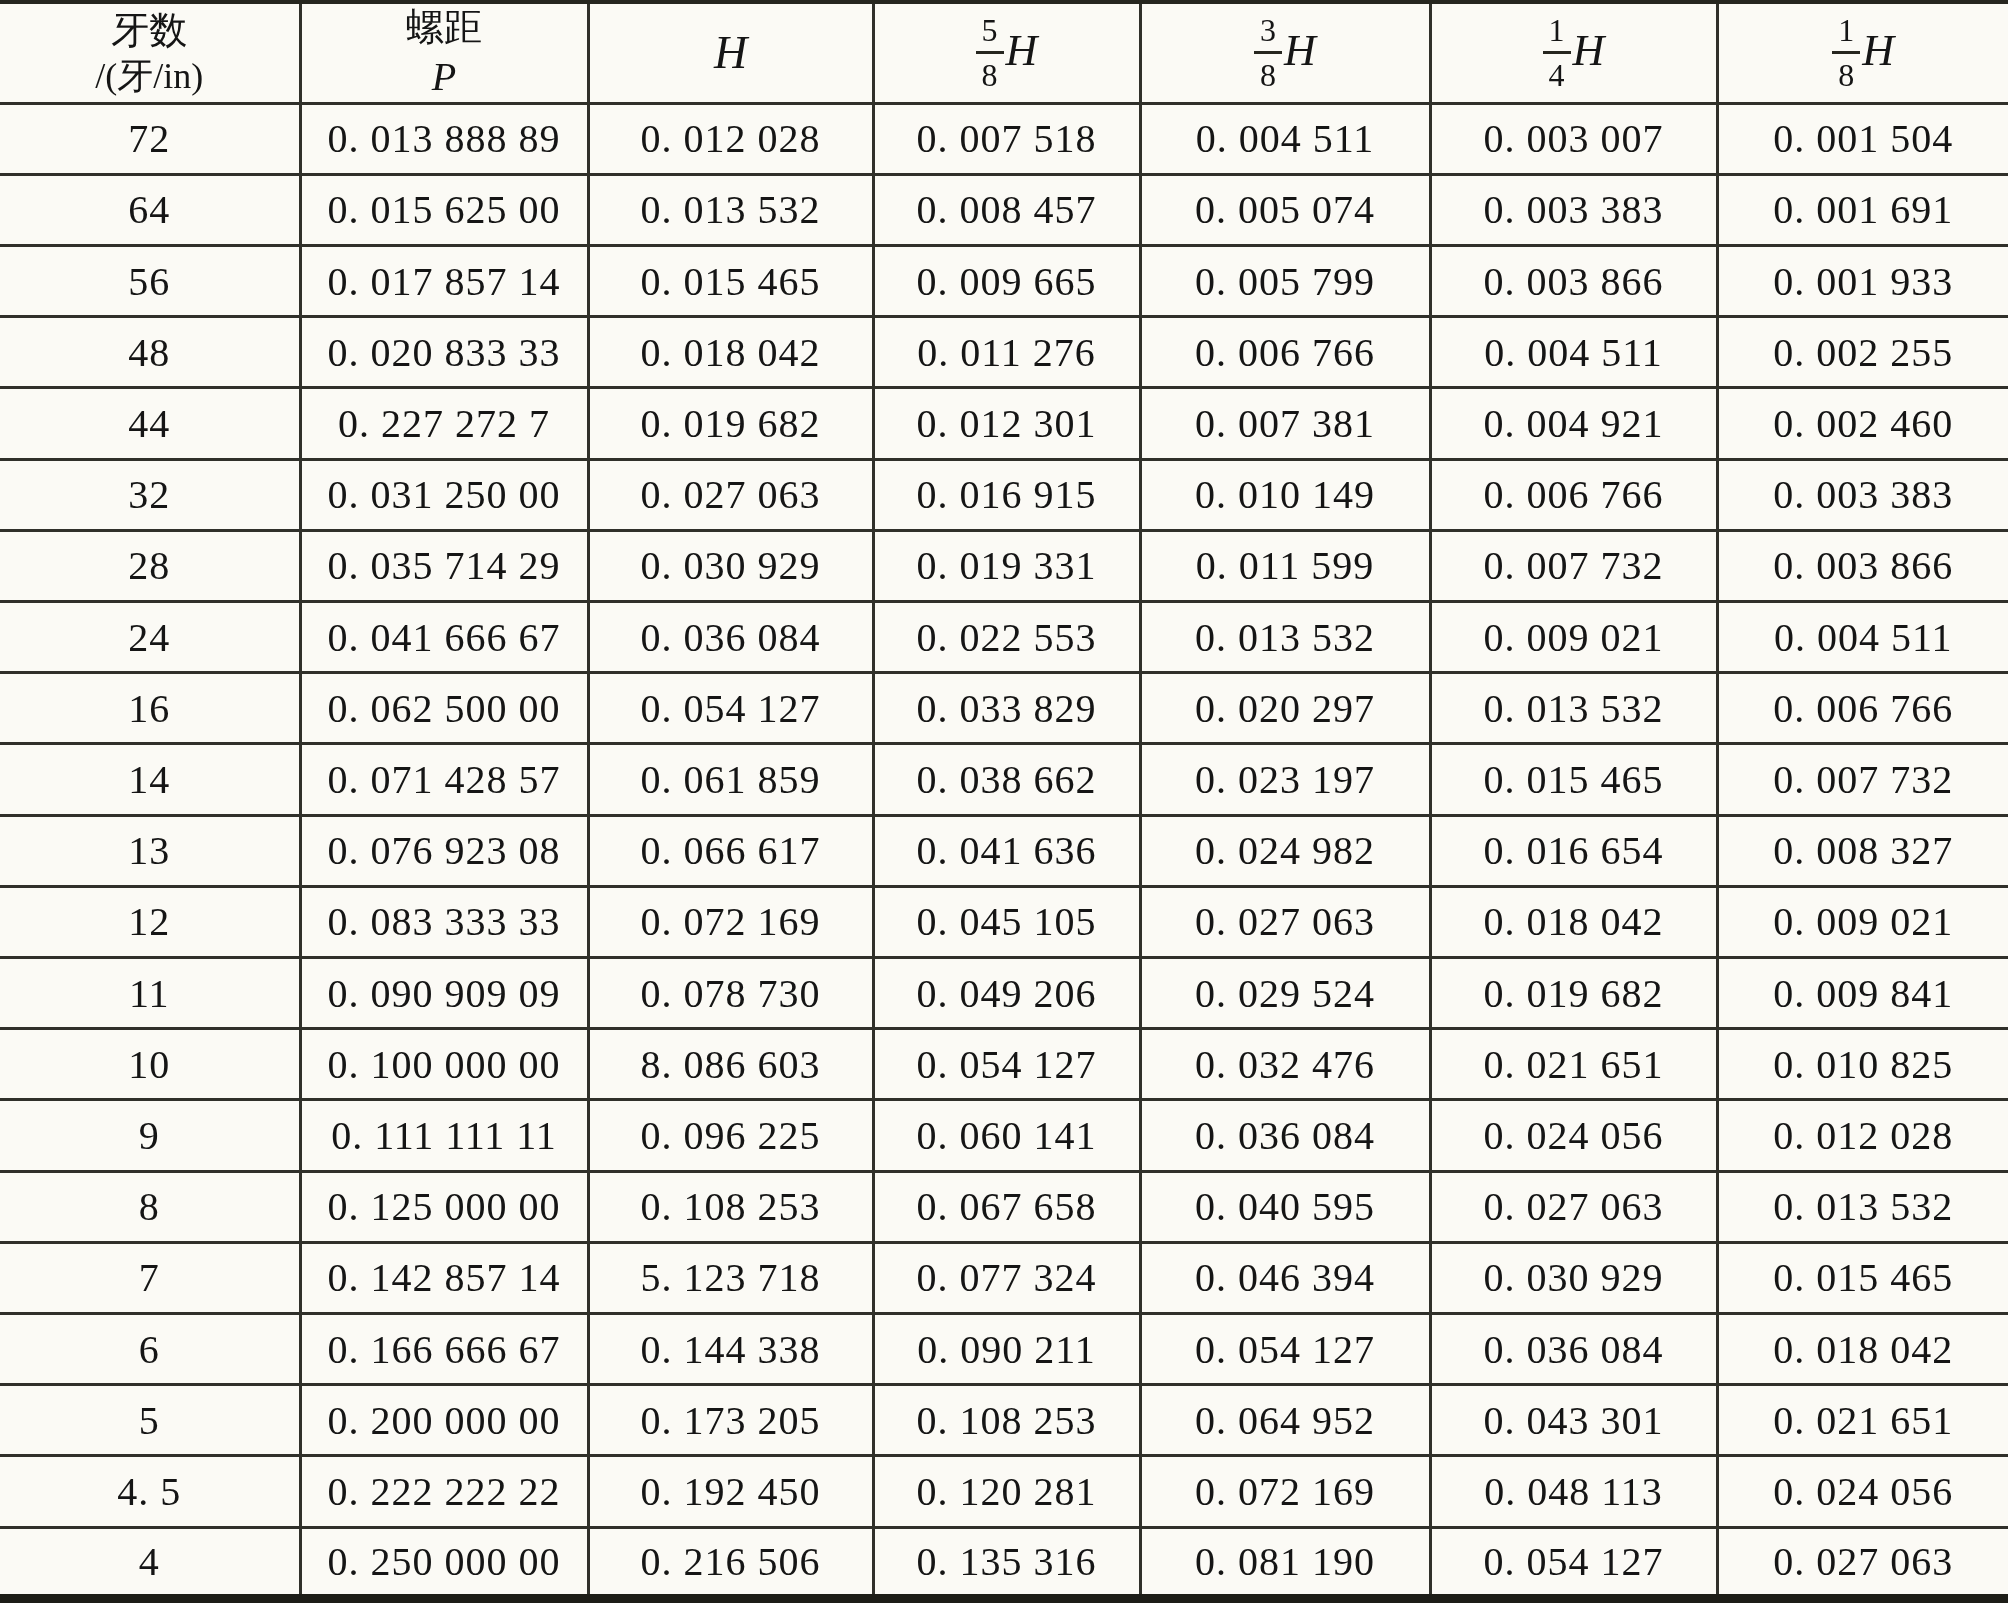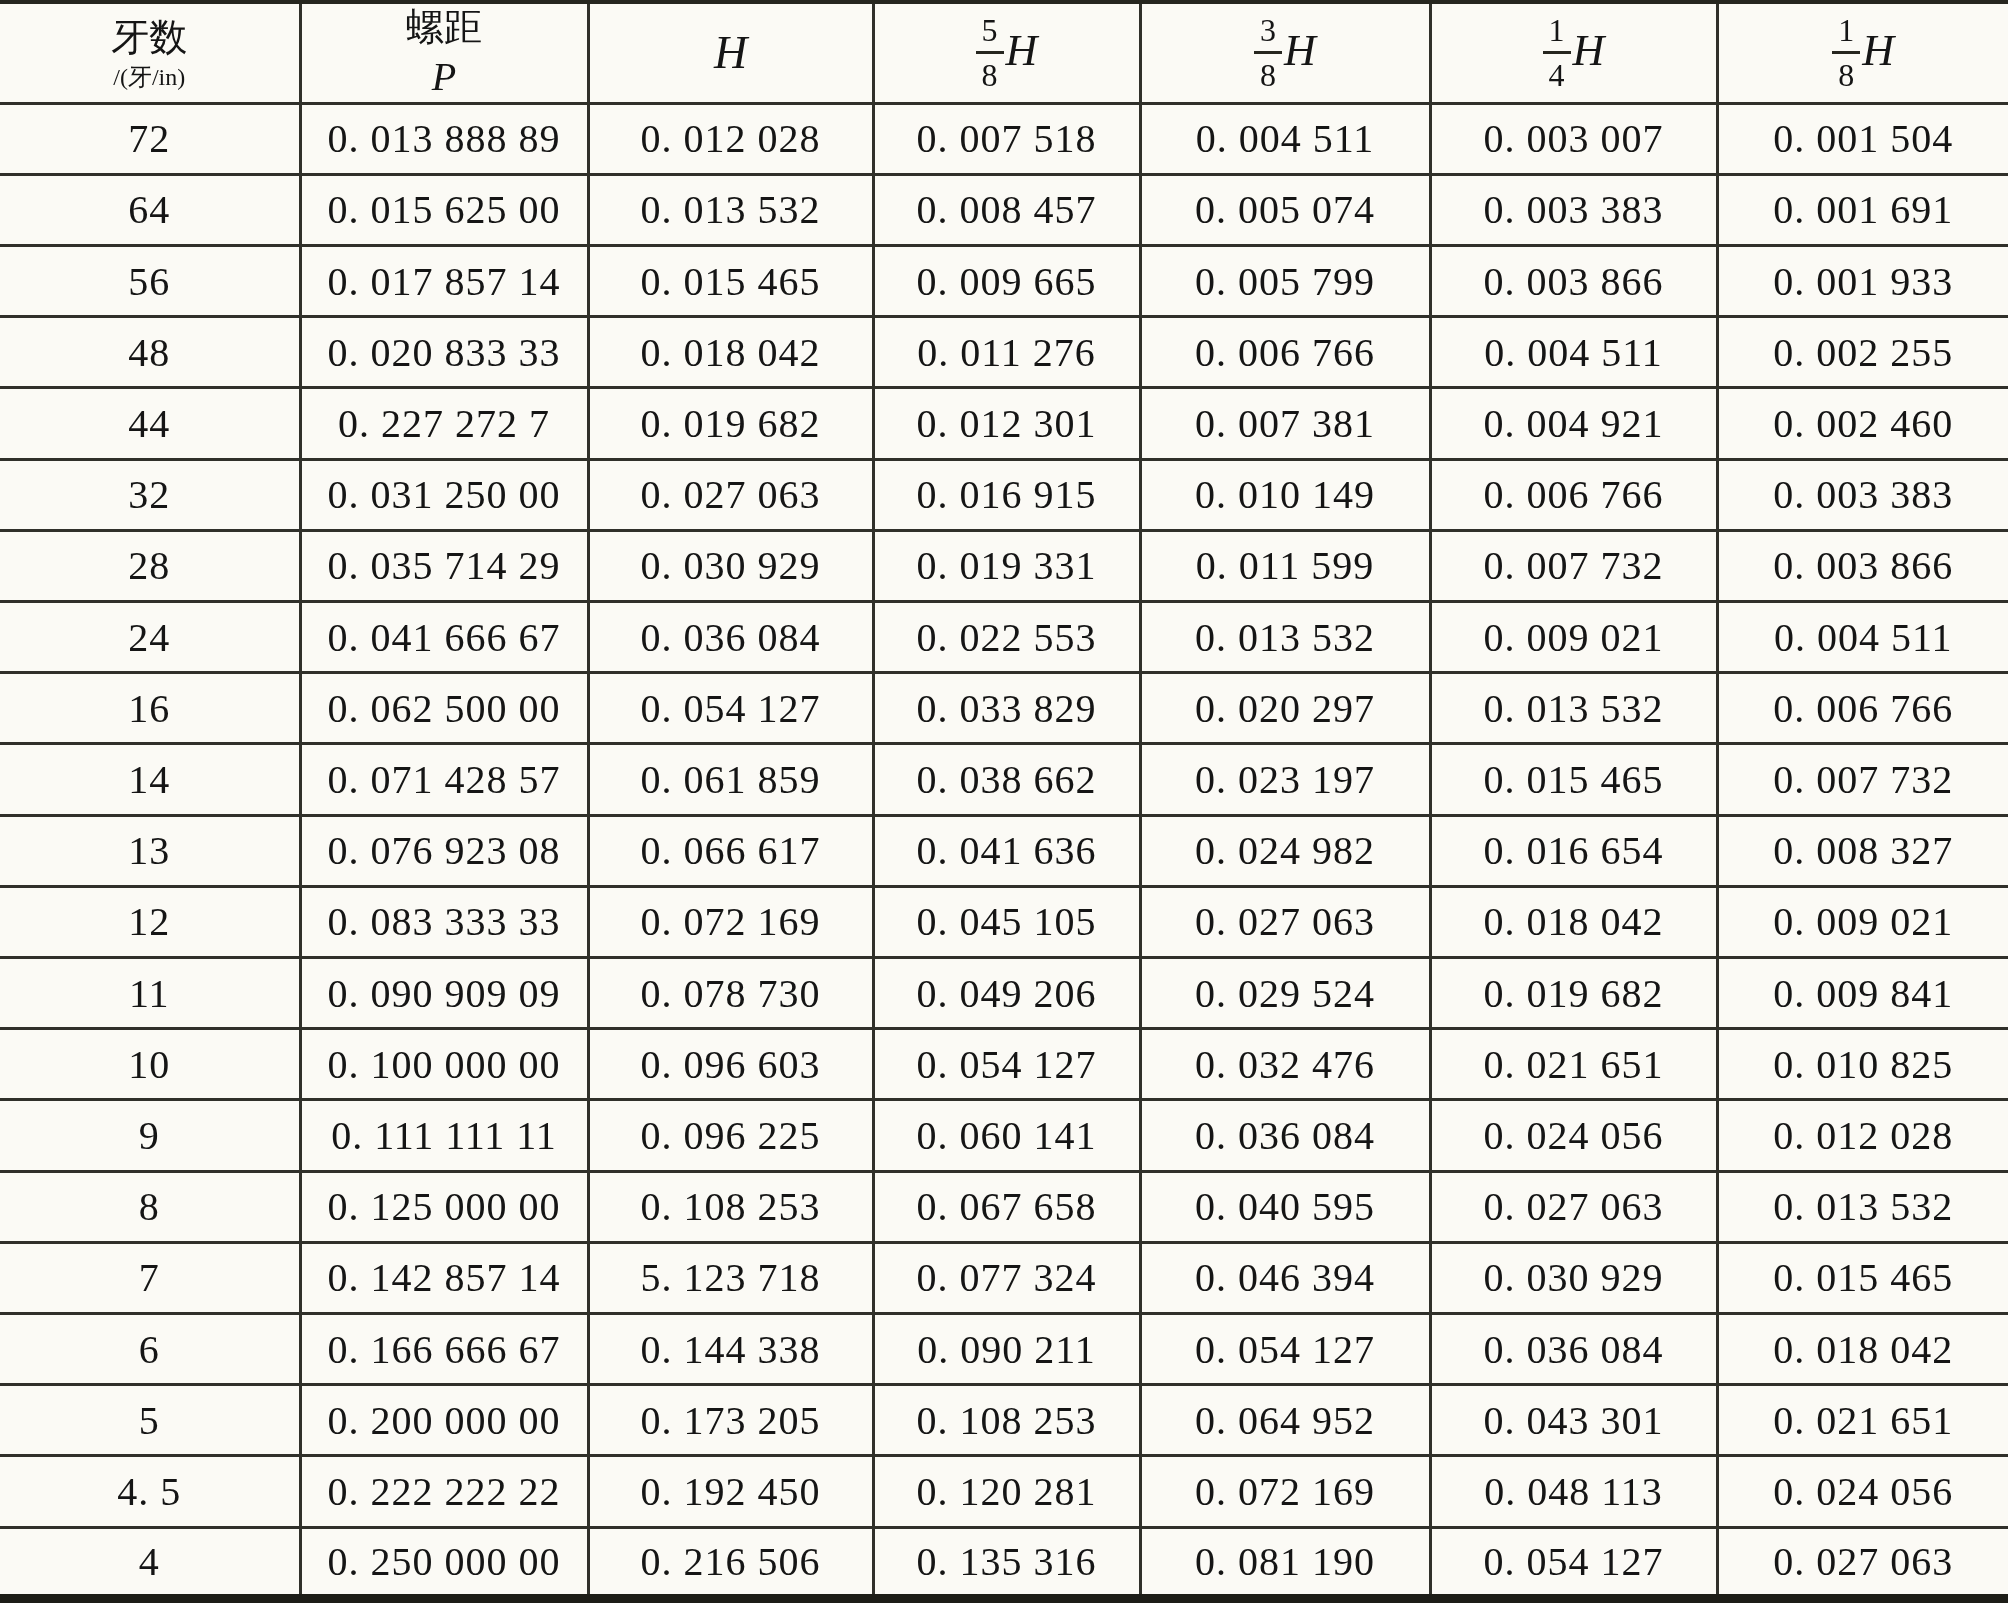--- a/index.html
+++ b/index.html
@@ -48,21 +48,21 @@
     font-size: 40px;
     letter-spacing: 1px;
   }
   .hdr-line1 {
     display: block;
     font-size: 38px;
     line-height: 1.25;
   }
   .hdr-line2 {
     display: block;
-    font-size: 24px;
+    font-size: 36px;
     line-height: 1.25;
   }
   .hdr-line2.italic {
     font-style: italic;
     font-size: 40px;
   }
   .hsym-only {
     font-style: italic;
     font-size: 46px;
   }
@@ -271,21 +271,21 @@
           <td>0. 090 909 09</td>
           <td>0. 078 730</td>
           <td>0. 049 206</td>
           <td>0. 029 524</td>
           <td>0. 019 682</td>
           <td>0. 009 841</td>
         </tr>
         <tr>
           <td>10</td>
           <td>0. 100 000 00</td>
-          <td>0. 096 603</td>
+          <td>8. 086 603</td>
           <td>0. 054 127</td>
           <td>0. 032 476</td>
           <td>0. 021 651</td>
           <td>0. 010 825</td>
         </tr>
         <tr>
           <td>9</td>
           <td>0. 111 111 11</td>
           <td>0. 096 225</td>
           <td>0. 060 141</td>

